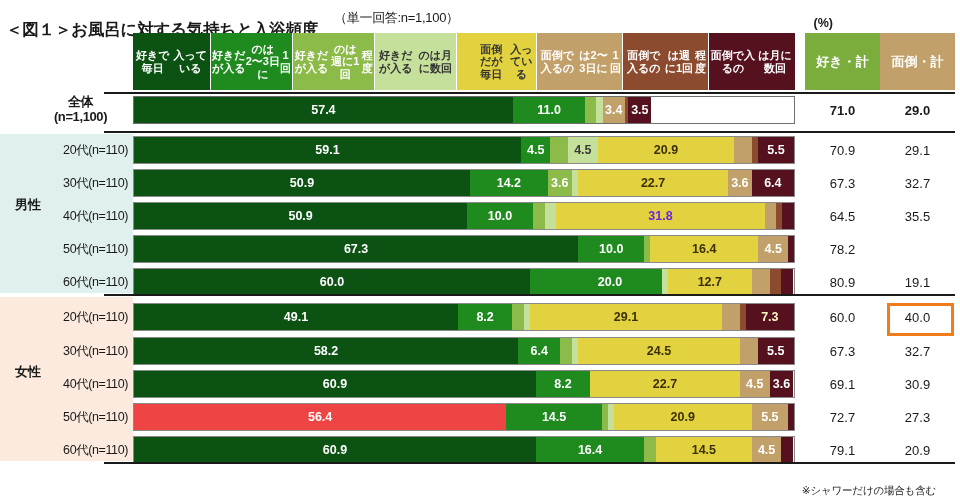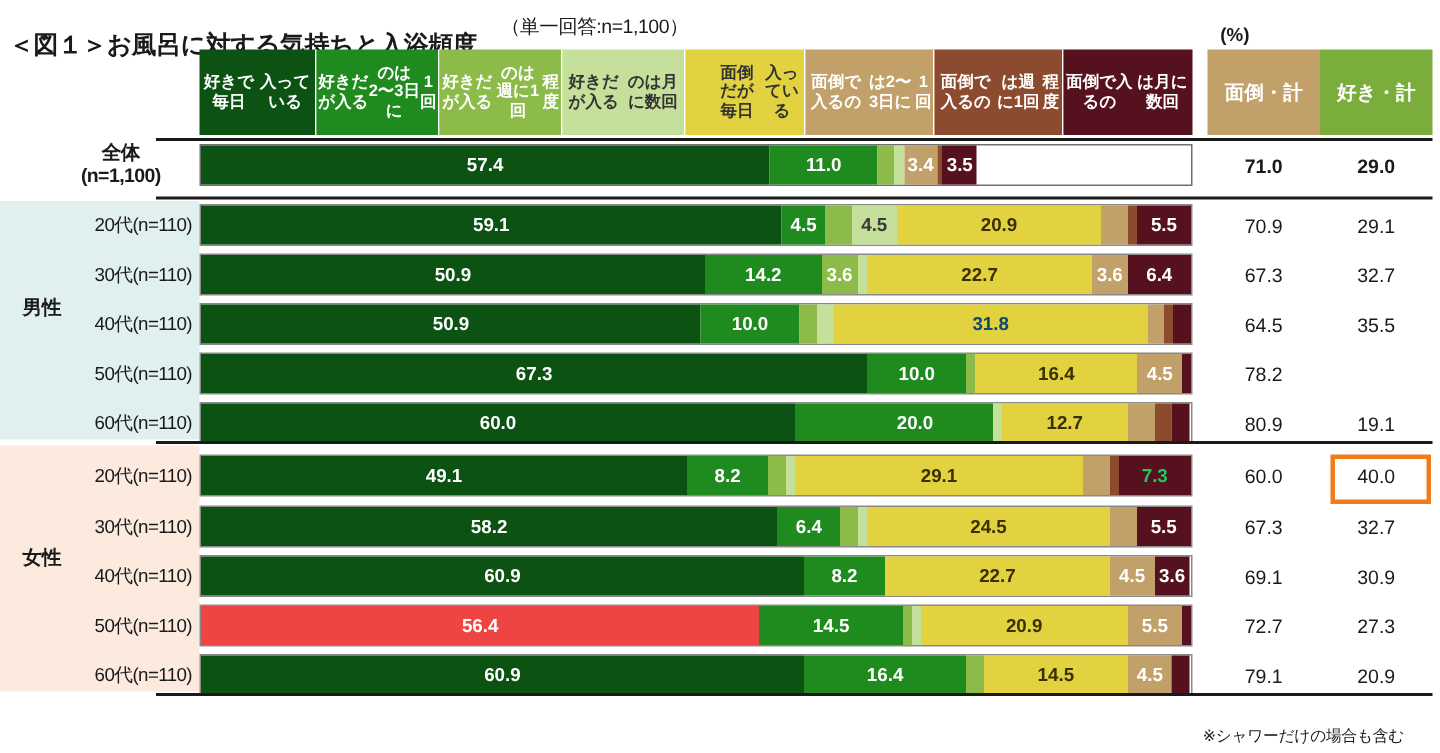--- a/index.html
+++ b/index.html
@@ -175,22 +175,22 @@
       <br>
       <span>程度</span>
     </div>
     <div class="legend-cell" style="background: rgb(86, 17, 31); color: rgb(255, 255, 255); width: 86px;">
       <span>面倒で入るの</span>
       <br>
       <span>は月に数回</span>
     </div>
   </div>
 <div id="legend-totals">
+    <div class="legend-total-cell" style="background: rgb(122, 173, 60);">好き・計</div>
     <div class="legend-total-cell" style="background: rgb(194, 160, 106);">面倒・計</div>
-    <div class="legend-total-cell" style="background: rgb(122, 173, 60);">好き・計</div>
   </div>
 
 <div id="band-male"></div>
 <div id="band-female"></div>
 <div class="group-label" id="group-label-male">男性</div>
 <div class="group-label" id="group-label-female">女性</div>
 
 <div id="rows-host">
     <div class="row total-row" style="top: 96px;">
       <div class="row-label total">
@@ -241,21 +241,21 @@
       <div class="tot">67.3</div>
       <div class="tot">32.7</div>
     </div>
     <div class="row" style="top: 202px;">
       <div class="row-label">40代(n=110)</div>
       <div class="bar">
         <div class="seg" style="background: rgb(11, 82, 19); width: 335.94px; color: rgb(255, 255, 255);">50.9</div>
         <div class="seg" style="background: rgb(31, 139, 31); width: 66px; color: rgb(255, 255, 255);">10.0</div>
         <div class="seg" style="background: rgb(140, 187, 74); width: 11.88px; color: rgb(255, 255, 255);"></div>
         <div class="seg" style="background: rgb(197, 224, 154); width: 11.88px; color: rgb(58, 58, 58);"></div>
-        <div class="seg" style="background: rgb(227, 210, 63); width: 209.88px; color: #0c4a6e;">31.8</div>
+        <div class="seg" style="background: rgb(227, 210, 63); width: 209.88px; color: #6d28d9;">31.8</div>
         <div class="seg" style="background: rgb(194, 160, 106); width: 11.88px; color: rgb(255, 255, 255);"></div>
         <div class="seg" style="background: rgb(140, 74, 47); width: 5.94px; color: rgb(255, 255, 255);"></div>
         <div class="seg" style="background: rgb(86, 17, 31); width: 11.88px; color: rgb(255, 255, 255);"></div>
       </div>
       <div class="spacer"></div>
       <div class="tot">64.5</div>
       <div class="tot">35.5</div>
     </div>
     <div class="row" style="top: 235px;">
       <div class="row-label">50代(n=110)</div>
@@ -288,21 +288,21 @@
     <div class="row" style="top: 303px;">
       <div class="row-label">20代(n=110)</div>
       <div class="bar">
         <div class="seg" style="background: rgb(11, 82, 19); width: 324.06px; color: rgb(255, 255, 255);">49.1</div>
         <div class="seg" style="background: rgb(31, 139, 31); width: 54.12px; color: rgb(255, 255, 255);">8.2</div>
         <div class="seg" style="background: rgb(140, 187, 74); width: 11.88px; color: rgb(255, 255, 255);"></div>
         <div class="seg" style="background: rgb(197, 224, 154); width: 5.94px; color: rgb(58, 58, 58);"></div>
         <div class="seg" style="background: rgb(227, 210, 63); width: 192.06px; color: rgb(58, 48, 0);">29.1</div>
         <div class="seg" style="background: rgb(194, 160, 106); width: 17.82px; color: rgb(255, 255, 255);"></div>
         <div class="seg" style="background: rgb(140, 74, 47); width: 5.94px; color: rgb(255, 255, 255);"></div>
-        <div class="seg" style="background: rgb(86, 17, 31); width: 48.18px; color: #22c55e;">7.3</div>
+        <div class="seg" style="background: rgb(86, 17, 31); width: 48.18px; color: #fef9c3;">7.3</div>
       </div>
       <div class="spacer"></div>
       <div class="tot">60.0</div>
       <div class="tot highlight">40.0</div>
     </div>
     <div class="row" style="top: 337px;">
       <div class="row-label">30代(n=110)</div>
       <div class="bar">
         <div class="seg" style="background: rgb(11, 82, 19); width: 384.12px; color: rgb(255, 255, 255);">58.2</div>
         <div class="seg" style="background: rgb(31, 139, 31); width: 42.24px; color: rgb(255, 255, 255);">6.4</div>

